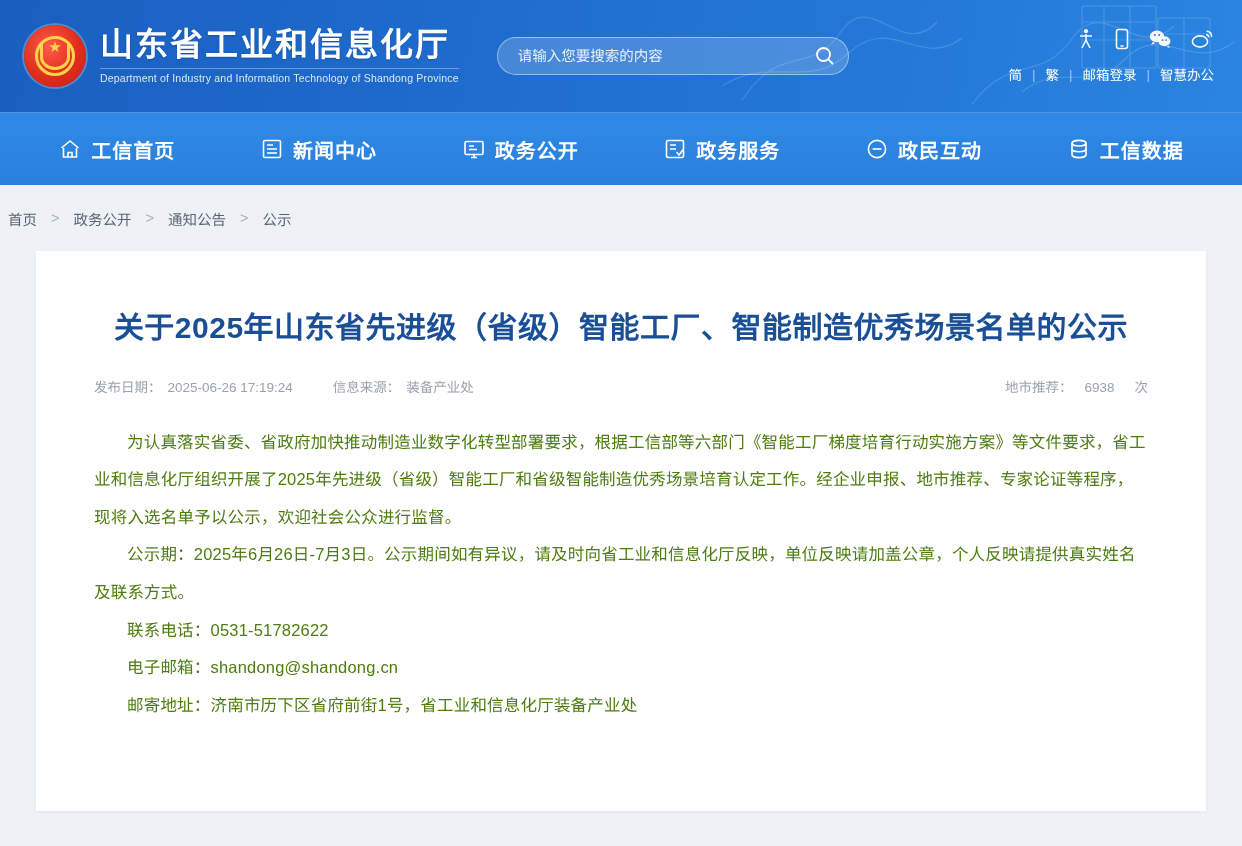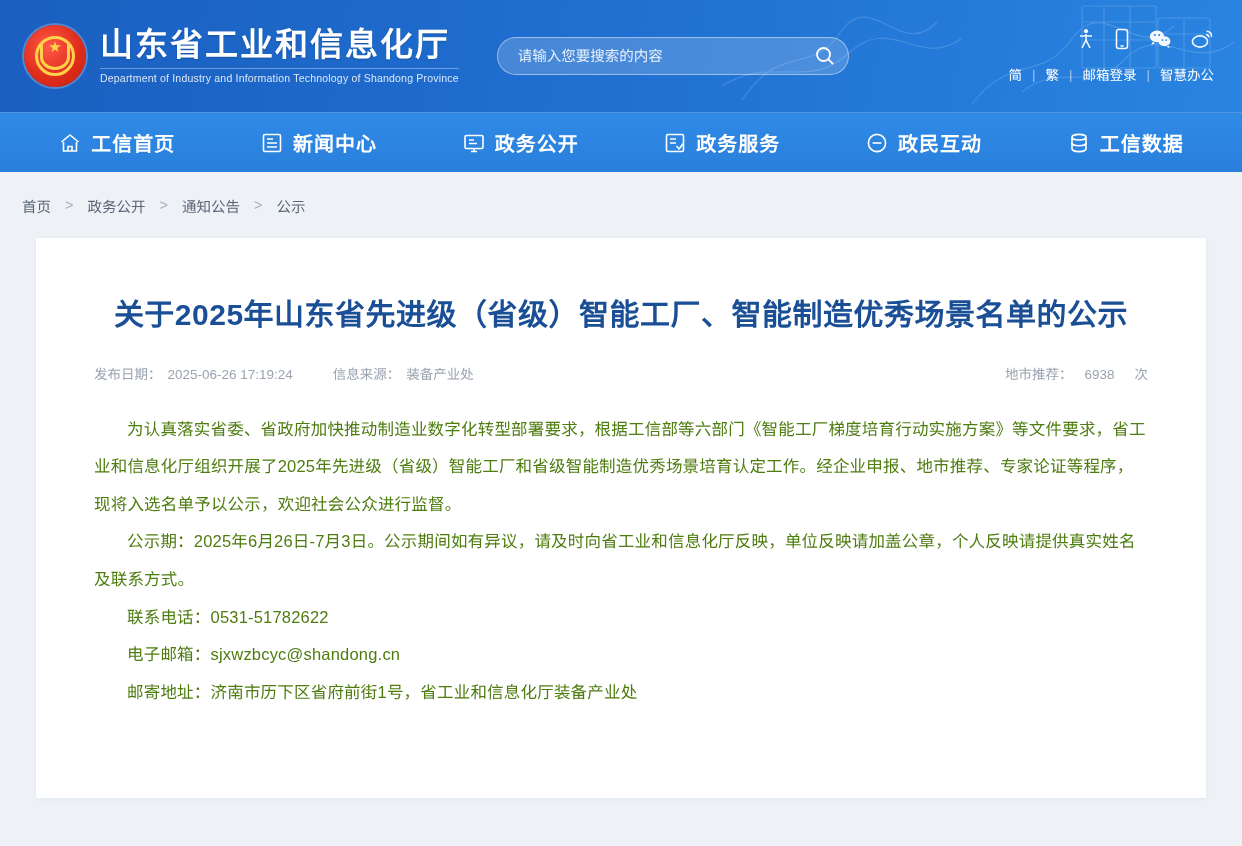--- a/index.html
+++ b/index.html
@@ -129,21 +129,21 @@
     align-items: center;
     color: #fff;
     font-size: 13.5px;
     gap: 10px;
   }
   .util-links a { color: #fff; text-decoration: none; cursor: pointer; }
   .util-links .sep { color: rgba(255,255,255,.55); }
 
   
   .nav {
-    height: 60px;
+    height: 73px;
     background: linear-gradient(180deg, #2f8ae6 0%, #2a7fdc 100%);
     display: flex;
     align-items: center;
     padding: 0 16px;
     border-top: 1px solid rgba(255,255,255,.18);
   }
   .nav-item {
     flex: 1;
     display: flex;
     align-items: center;
@@ -156,21 +156,21 @@
     letter-spacing: 1px;
     white-space: nowrap;
   }
   .nav-item svg { flex: 0 0 auto; }
 
   
   .crumb {
     height: 66px;
     display: flex;
     align-items: center;
-    padding: 0 22px;
+    padding: 0 8px;
     font-size: 14.5px;
     color: #5b6576;
     gap: 14px;
   }
   .crumb a { color: #5b6576; text-decoration: none; cursor: pointer; }
   .crumb .arrow { color: #a7b0be; }
 
   
   .card {
     margin: 0 36px;
@@ -374,16 +374,16 @@
       <span data-interactable="false">地市推荐：</span>
       <span class="m-val" data-interactable="false">6938</span>
       <span data-interactable="false">次</span>
     </span>
   </div>
 
   <div class="body-text" data-interactable="false">
     <p data-interactable="false">为认真落实省委、省政府加快推动制造业数字化转型部署要求，根据工信部等六部门《智能工厂梯度培育行动实施方案》等文件要求，省工业和信息化厅组织开展了2025年先进级（省级）智能工厂和省级智能制造优秀场景培育认定工作。经企业申报、地市推荐、专家论证等程序，现将入选名单予以公示，欢迎社会公众进行监督。</p>
     <p data-interactable="false">公示期：2025年6月26日-7月3日。公示期间如有异议，请及时向省工业和信息化厅反映，单位反映请加盖公章，个人反映请提供真实姓名及联系方式。</p>
     <p class="noindent" data-interactable="false">联系电话：0531-51782622</p>
-    <p class="noindent" data-interactable="false">电子邮箱：sjxwzbcyc@shandong.cn</p>
+    <p class="noindent" data-interactable="false">电子邮箱：shandong@shandong.cn</p>
     <p class="noindent" data-interactable="false">邮寄地址：济南市历下区省府前街1号，省工业和信息化厅装备产业处</p>
   </div>
 </div>
 
 </body></html>

